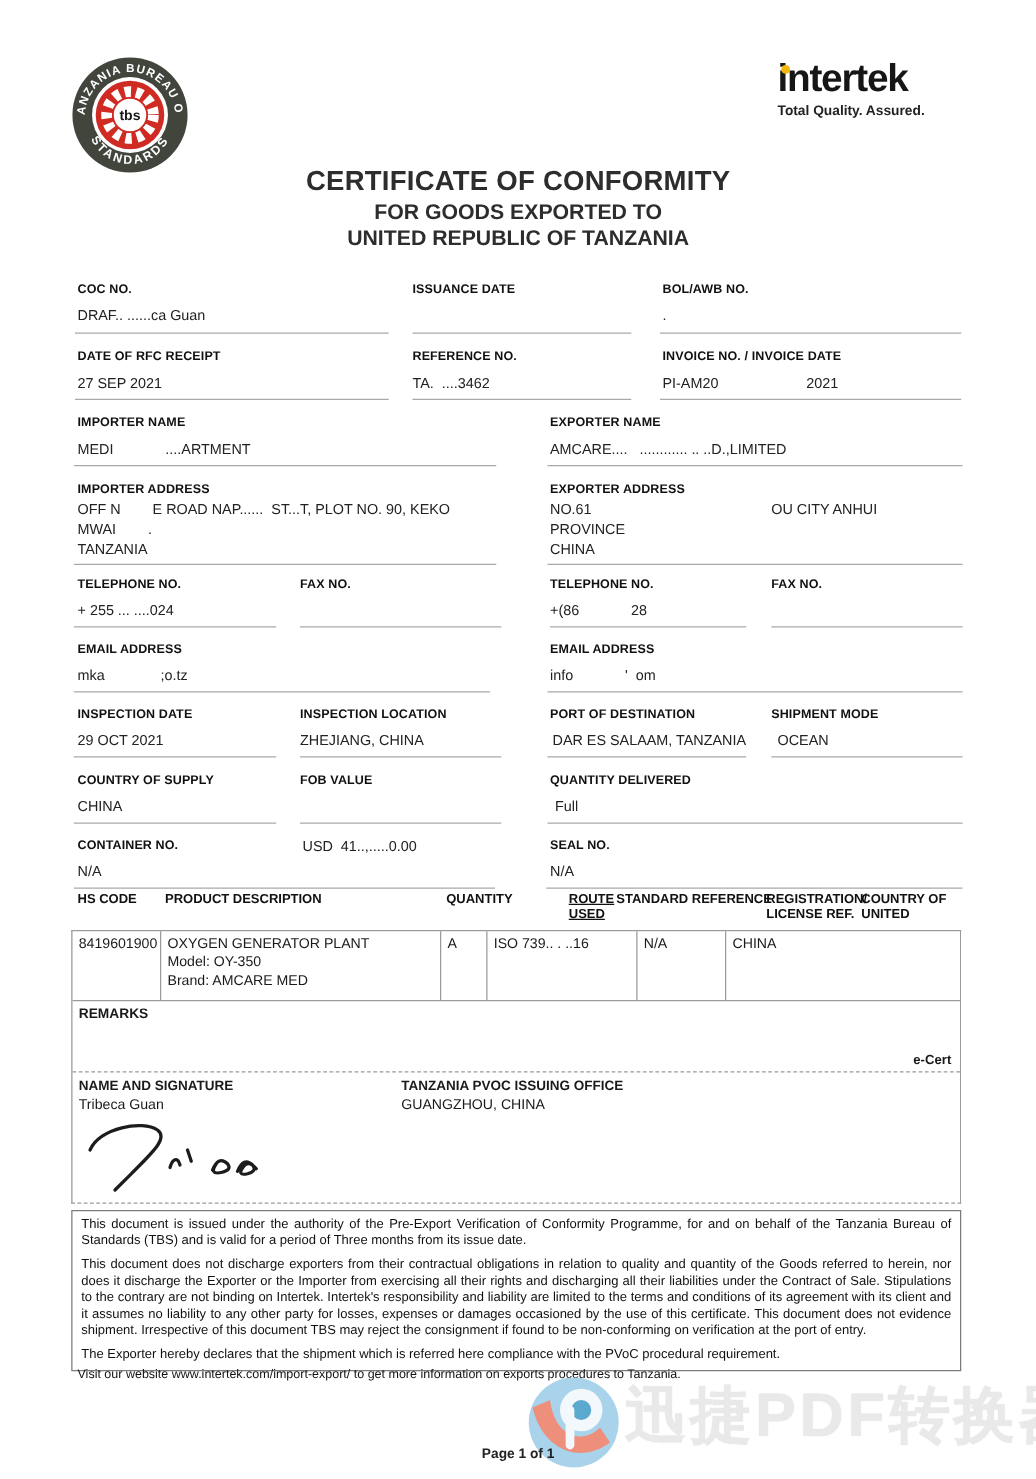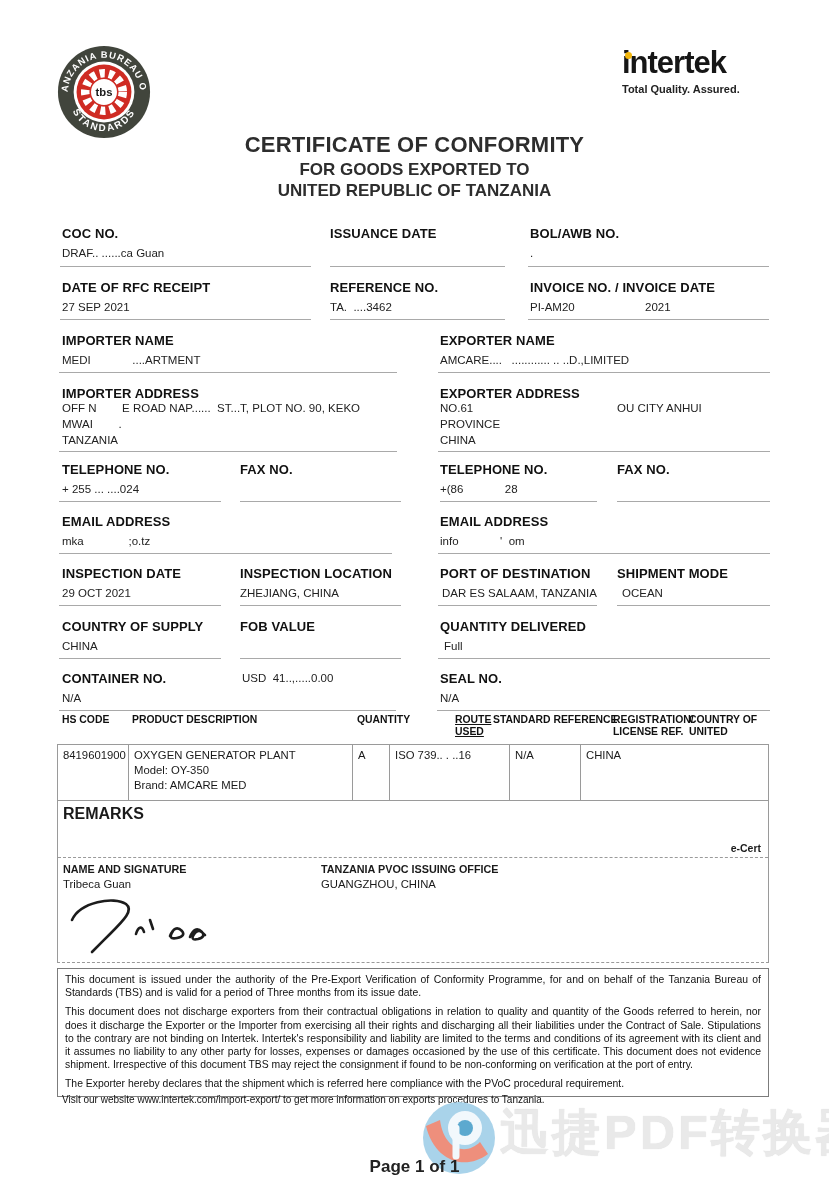--- a/index.html
+++ b/index.html
@@ -1,43 +1,43 @@
 <!DOCTYPE html>
 <html><head>
 <meta charset="utf-8">
 <style>
   html,body{margin:0;padding:0;background:#ffffff;}
   .page{position:relative;width:829px;height:1183px;background:#fff;overflow:hidden;
         font-family:"Liberation Sans",sans-serif;color:#1a1a1a;}
-  .lbl{position:absolute;font-weight:700;font-size:13px;letter-spacing:.1px;white-space:pre;color:#111;}
+  .lbl{position:absolute;font-weight:700;font-size:10px;letter-spacing:.1px;white-space:pre;color:#111;}
   .val{position:absolute;font-size:11.5px;color:#222;white-space:pre;}
   .ul{position:absolute;height:0;border-top:1px solid #a9a9a9;}
   .title{position:absolute;left:0;width:829px;text-align:center;color:#2d2d2d;font-weight:700;}
   .t1{top:132px;font-size:22px;letter-spacing:.2px;}
   .t2{top:160px;font-size:17px;}
   .t3{top:181px;font-size:17px;}
   .hdrcell{position:absolute;font-weight:700;font-size:10.4px;line-height:12px;color:#111;}
   .goods-box{position:absolute;left:57px;top:744px;width:712px;height:219px;
              border-left:1px solid #9a9a9a;border-right:1px solid #9a9a9a;
              border-top:1px solid #9a9a9a;border-bottom:1px dashed #9a9a9a;box-sizing:border-box;}
   .grow{display:flex;height:56px;border-bottom:1px solid #9a9a9a;box-sizing:border-box;}
   .gcell{box-sizing:border-box;padding:3px 5px;font-size:11.3px;border-right:1px solid #9a9a9a;line-height:15px;}
   .gcell:last-child{border-right:none;}
   .remarks{position:relative;height:57px;border-bottom:1px dashed #9a9a9a;box-sizing:border-box;}
-  .remarks .rlbl{position:absolute;left:5px;top:4px;font-weight:700;font-size:16px;}
+  .remarks .rlbl{position:absolute;left:5px;top:4px;font-weight:700;font-size:11px;}
   .ecert{position:absolute;right:7px;bottom:3px;font-weight:700;font-size:10.5px;}
   .sigarea{position:relative;height:104px;}
   .sigarea .slbl{position:absolute;font-weight:700;font-size:10.8px;}
   .sigarea .sval{position:absolute;font-size:11.3px;}
   .legal{position:absolute;left:57px;top:968px;width:712px;box-sizing:border-box;
          border:1px solid #7c7c7c;padding:4px 7px 5px 7px;}
   .legal p{margin:0 0 6px 0;font-size:10.4px;line-height:13.2px;text-align:justify;color:#111;}
   .legal p:last-child{margin-bottom:0;}
   .webnote{position:absolute;left:62px;top:1094px;font-size:10px;color:#111;}
-  .pagefoot{position:absolute;left:0;top:1157px;width:829px;text-align:center;font-size:17px;font-weight:700;color:#222;}
+  .pagefoot{position:absolute;left:0;top:1157px;width:829px;text-align:center;font-size:11px;font-weight:700;color:#222;}
   .wm-text{position:absolute;left:500px;top:1100px;font-size:49px;font-weight:700;
            color:#e9e9e9;letter-spacing:3px;text-shadow:0 0 1px #d9d9d9;white-space:pre;}
   .intertek{position:absolute;left:622px;top:46px;}
   .intertek .word{position:relative;font-weight:700;font-size:31px;letter-spacing:-1px;color:#161616;line-height:34px;}
   .intertek .idot{position:absolute;left:3px;top:6px;width:7px;height:7px;border-radius:50%;background:#f3b70e;}
   .intertek .tag{font-weight:700;font-size:11px;color:#222;margin-top:3px;}
   svg{display:block;}
 </style>
 </head>
 <body>

